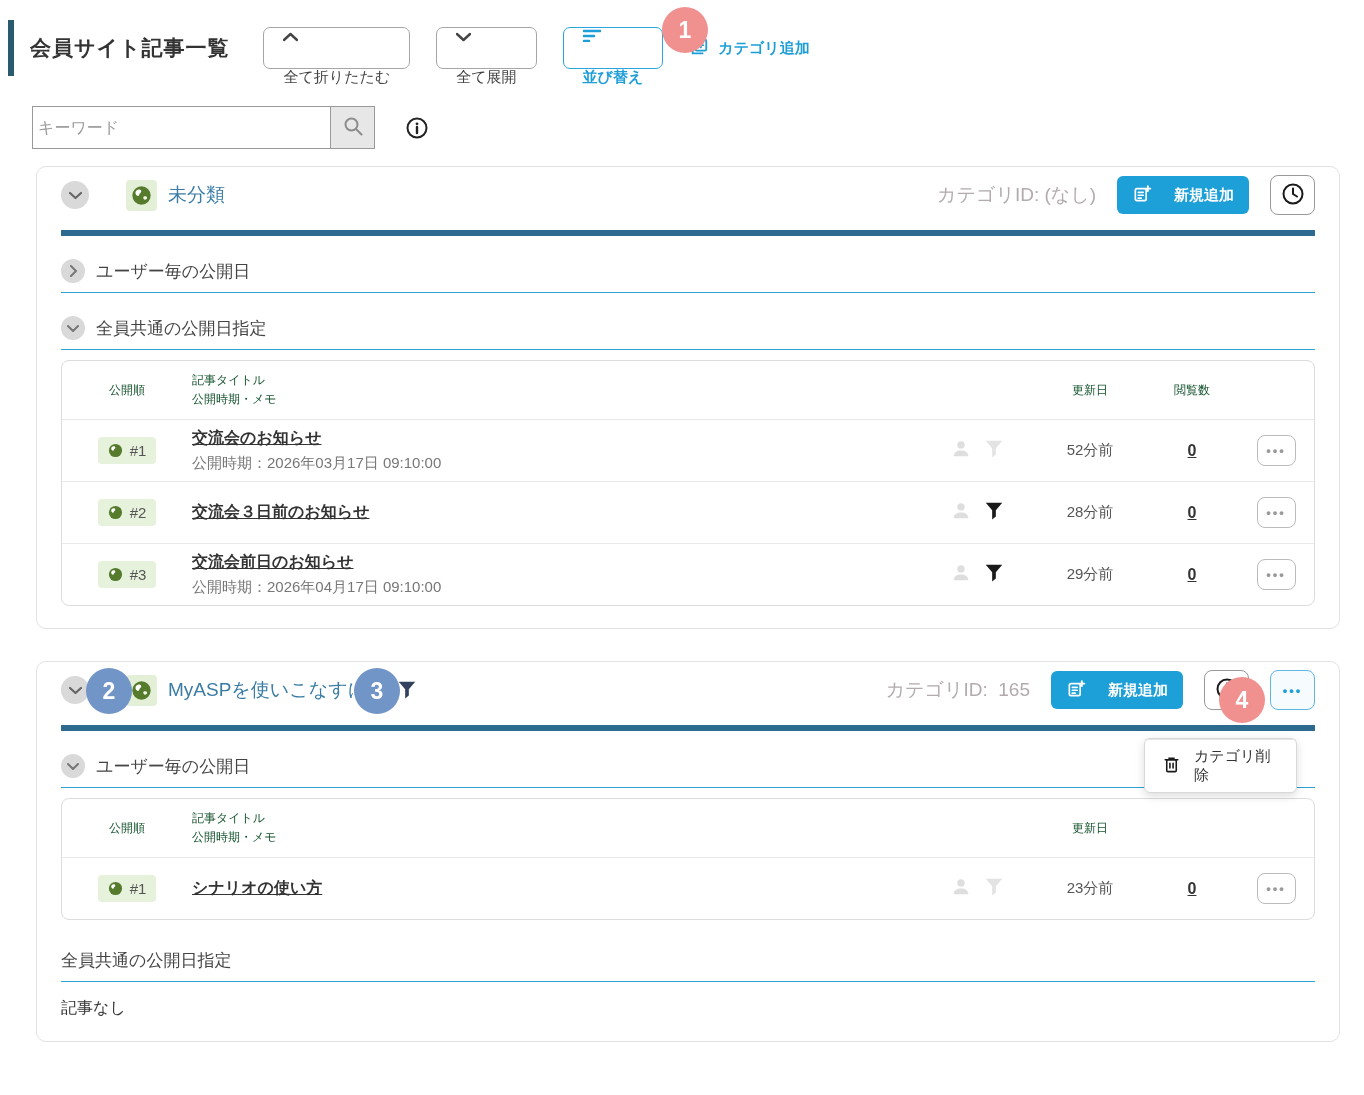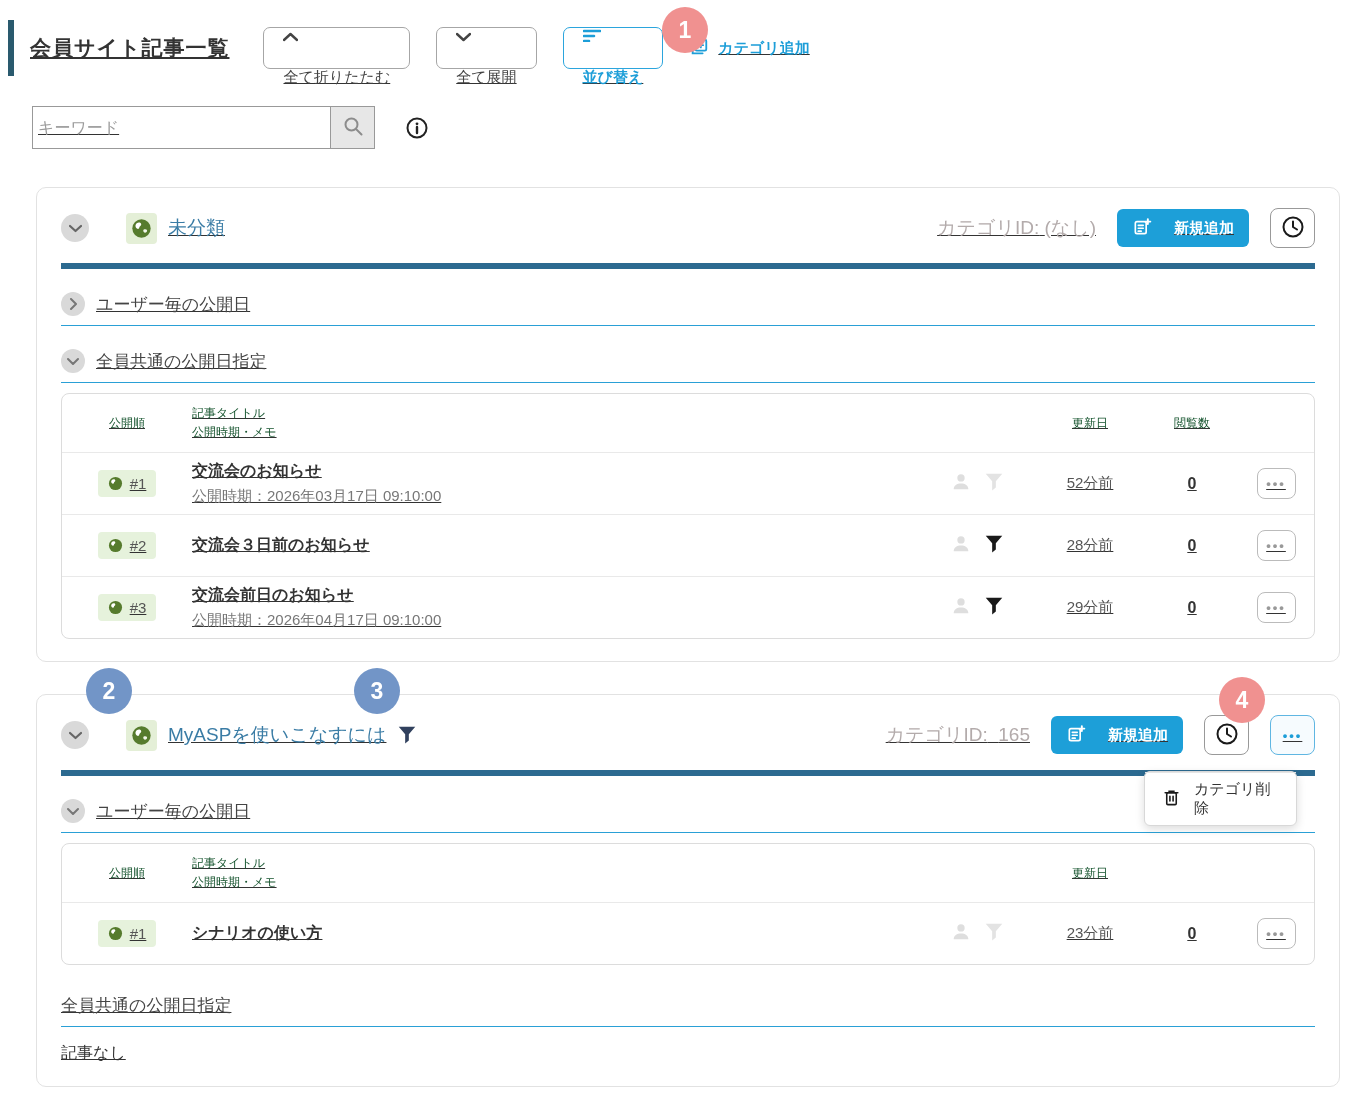--- a/index.html
+++ b/index.html
@@ -1,18 +1,18 @@
 <!DOCTYPE html>
 <html><head>
 <meta charset="utf-8">
 <style>
   * { box-sizing: border-box; margin: 0; padding: 0; }
   html,body { width: 1364px; height: 1095px; background:#fff; }
   body { font-family: "Liberation Sans", "DejaVu Sans", sans-serif; color:#333; overflow:hidden; }
-  .page { position:relative; width:1285px; height:1095px;text-decoration:underline; }
+  .page { position:relative; width:1285px; height:1095px; }
 
   
   .topbar { display:flex; align-items:center; padding-top:20px; margin-left:8px; }
   .page-title { border-left:6px solid #2a5a6e; padding:14px 0 14px 16px; font-size:21px;
                 font-weight:bold; letter-spacing:1px; color:#333; }
   .topbar-buttons { display:flex; align-items:center; margin-left:34px; gap:26px; }
   .btn { display:inline-flex; align-items:flex-start; gap:23px; background:#fff; border:1px solid #a6a6a6;
          border-radius:7px; height:42px; padding:0 19px; font-size:15px; color:#444; cursor:pointer;flex-direction:column; }
   .btn svg { flex:none; }
   .btn-sort { border-color:#2ba5dd; color:#1d9ed8; font-weight:bold; }
@@ -22,22 +22,22 @@
   
   .search-row { display:flex; align-items:center; margin:30px 0 0 32px; }
   .search-input { width:298px; height:43px; border:1px solid #999; border-right:none; padding:0 5px;
                   font-size:16px; color:#333; outline:none; font-family:inherit; }
   .search-input::placeholder { color:#9a9a9a; }
   .search-btn { width:45px; height:43px; background:#e7e7e7; border:1px solid #999; display:flex;
                 align-items:center; justify-content:center; cursor:pointer; color:#8c8c8c; }
   .info-wrap { margin-left:31px; color:#222; display:flex; align-items:center; }
 
   
-  .card { position:relative; width:1304px; margin:38px 0 0 36px; background:#fff;
-          border:1px solid #e2e2e2; border-radius:10px; padding:14px 24px 22px 24px; }
+  .card { position:relative; width:1304px; margin:17px 0 0 36px; background:#fff;
+          border:1px solid #e2e2e2; border-radius:10px; padding:2px 24px 22px 24px; }
   .cat-header { display:flex; align-items:center; height:52px; }
   .chev-circle { width:28px; height:28px; border-radius:50%; background:#d9d9d9; color:#666;
                  display:flex; align-items:center; justify-content:center; cursor:pointer; flex:none; }
   .globe-chip { width:31px; height:31px; background:#e4efd7; border-radius:4px; display:flex;
                 align-items:center; justify-content:center; margin-left:37px; flex:none; }
   .cat-title { color:#3a7ca5; font-size:19px; margin-left:11px; cursor:pointer; }
   .cat-filter { margin-left:10px; color:#31415e; display:flex; align-items:center; }
   .cat-right { margin-left:auto; display:flex; align-items:center; gap:21px; }
   .cat-id { color:#b3abab; font-size:19px; }
   .btn-new { display:inline-flex; align-items:center; gap:22px; background:#1d9fd8; color:#fff;

